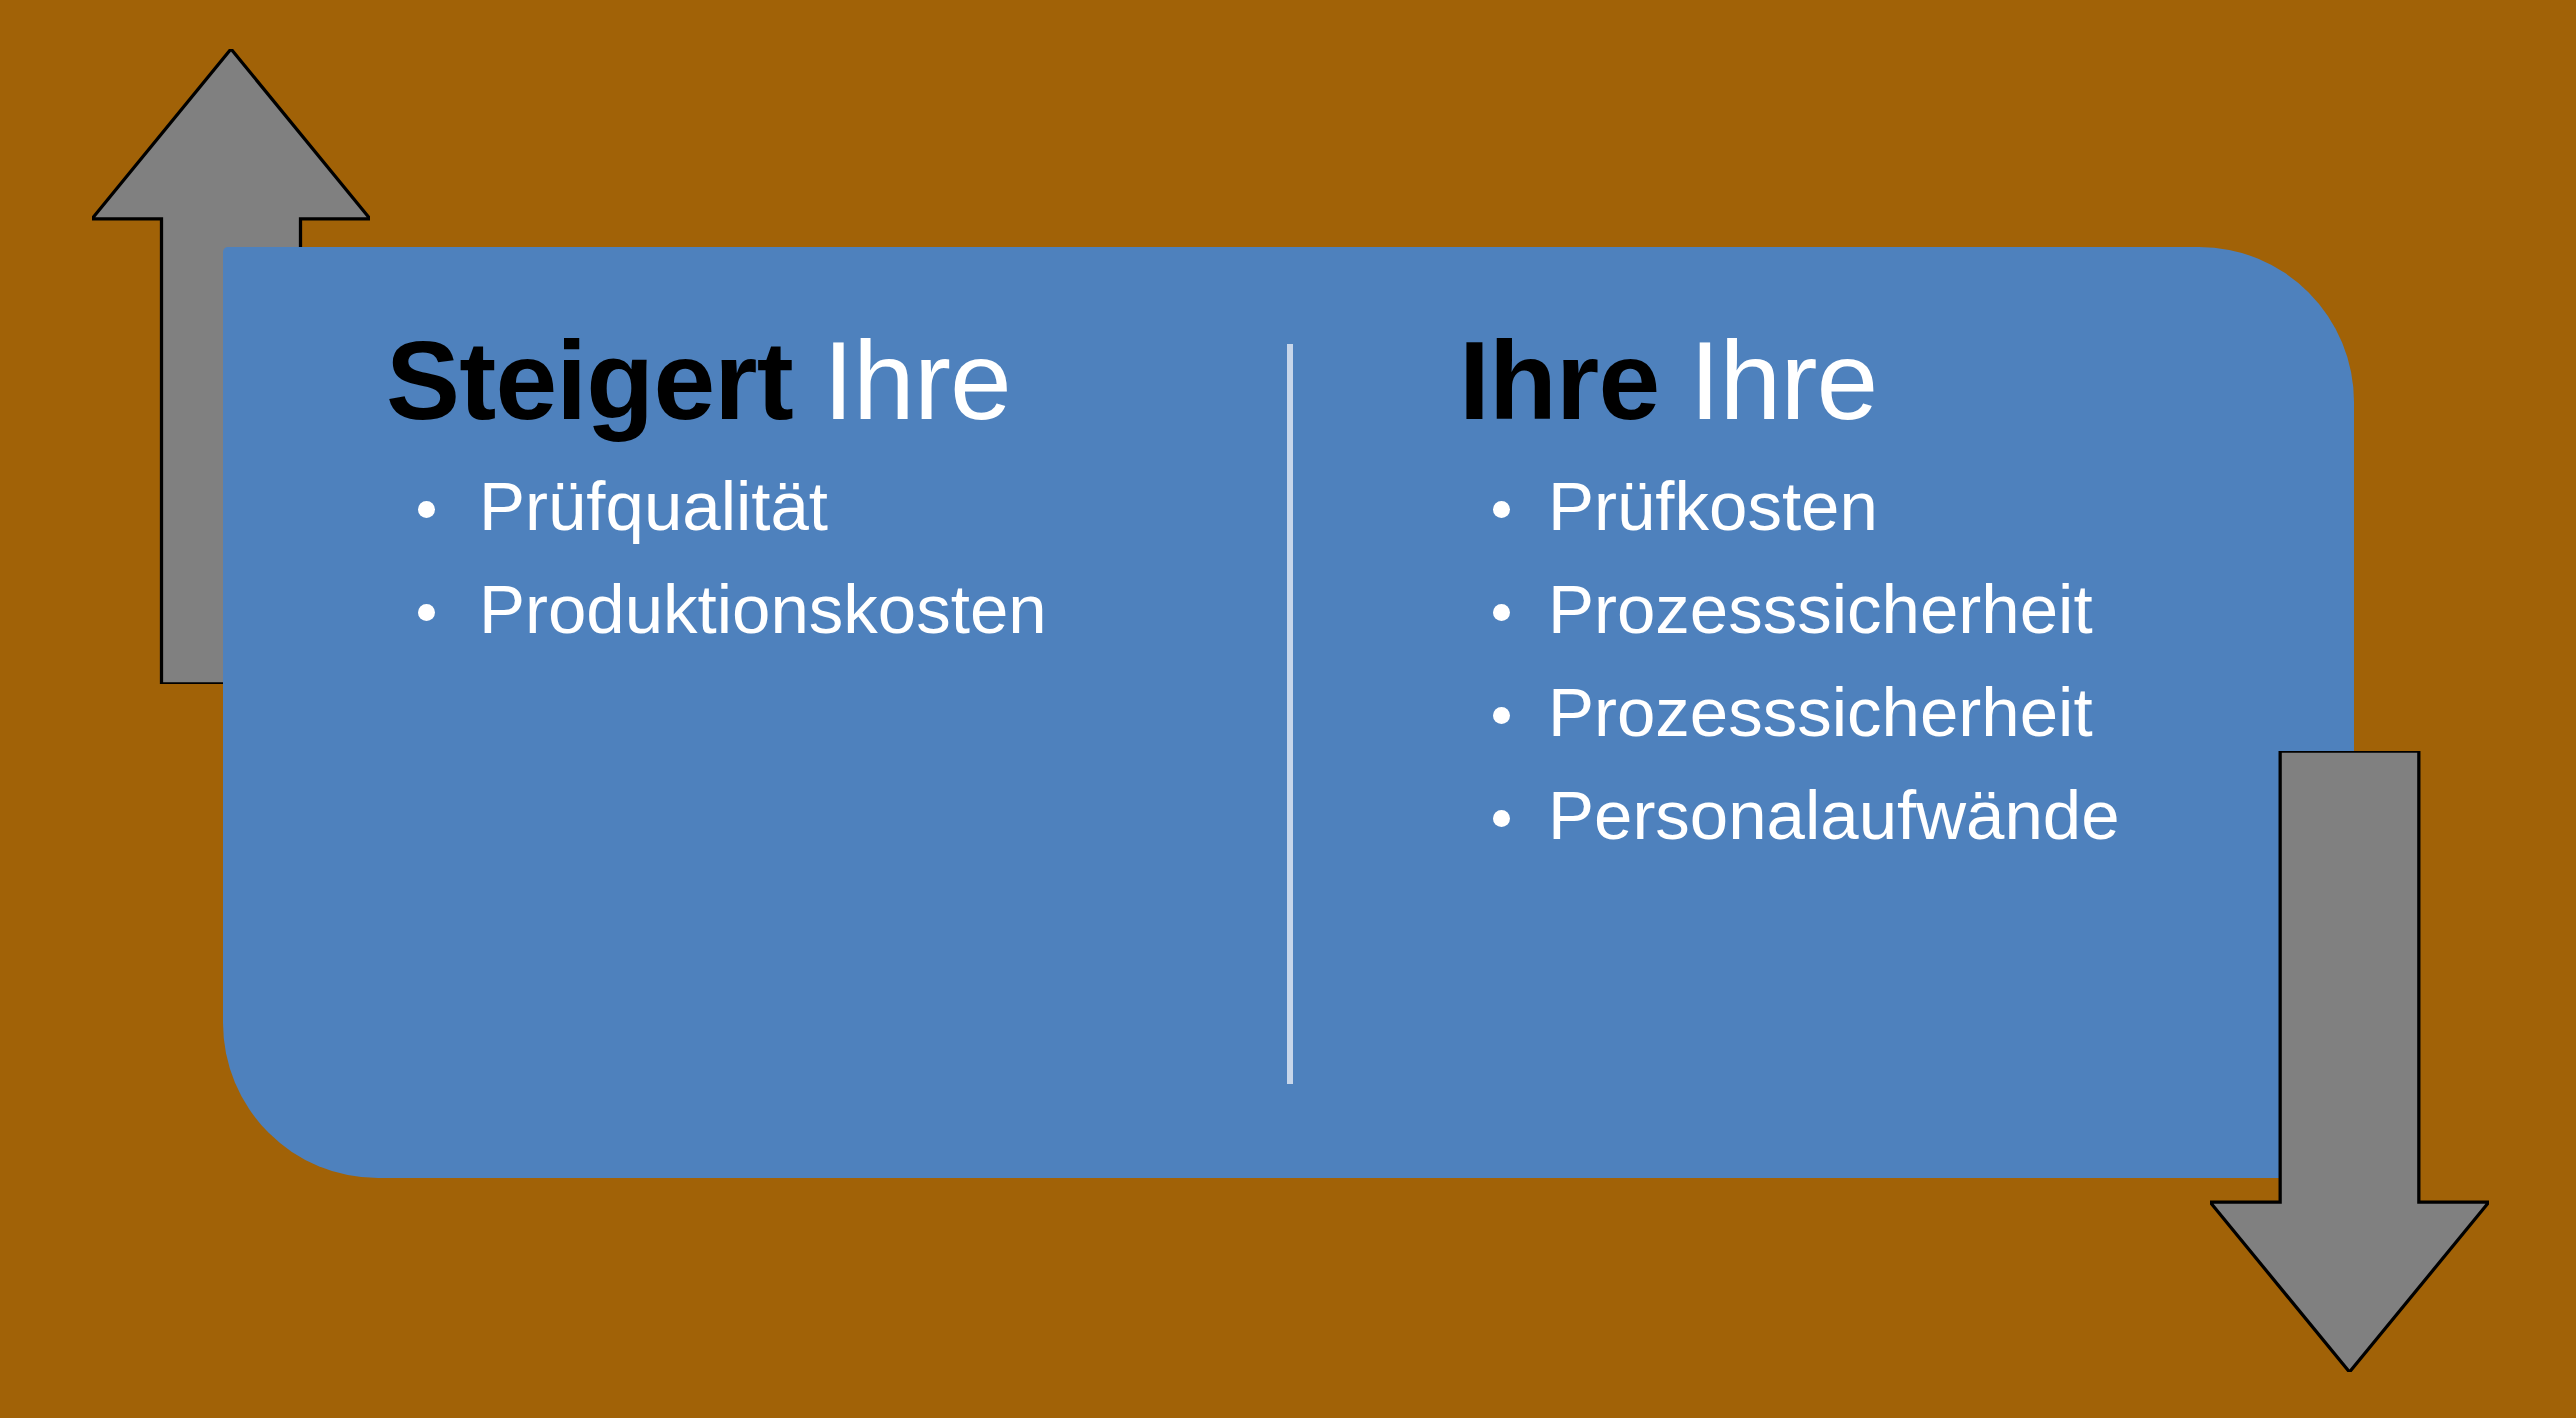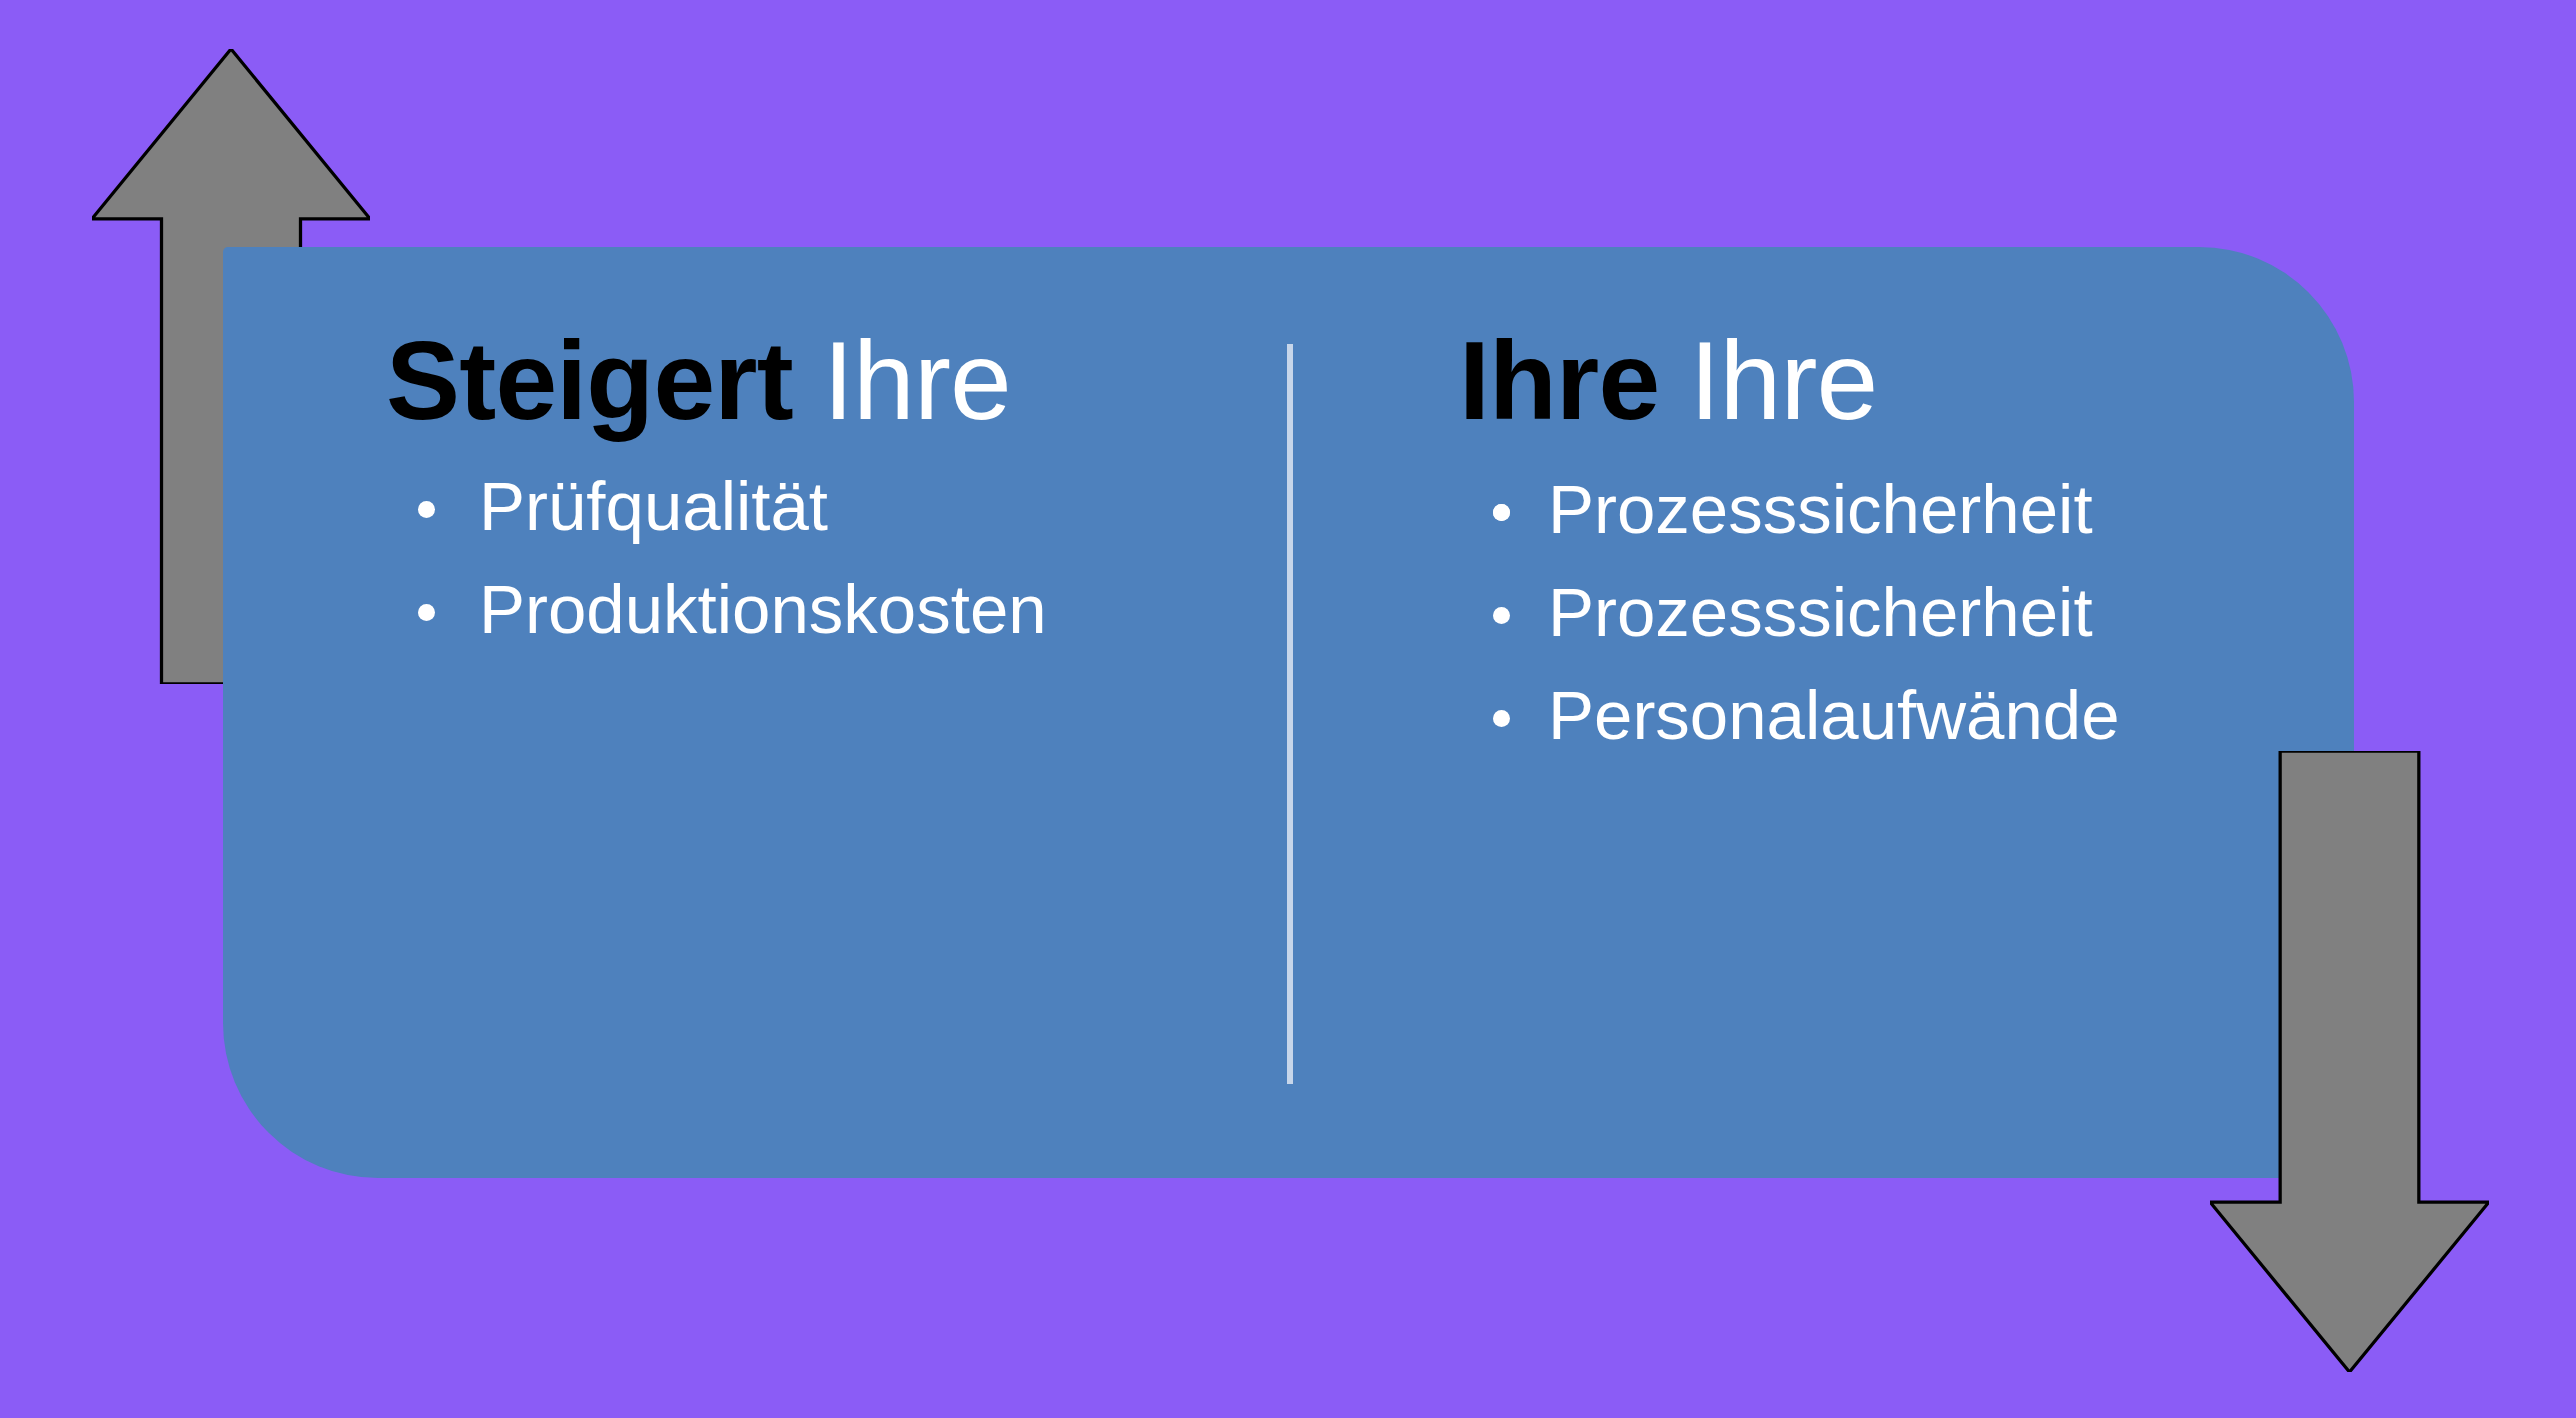--- a/index.html
+++ b/index.html
@@ -4,21 +4,21 @@
 <style>
   html, body {
     margin: 0;
     padding: 0;
     background: #000000;
   }
   #stage {
     position: relative;
     width: 2576px;
     height: 1418px;
-    background: #8b5cf6;
+    background: #a16207;
     overflow: hidden;
     font-family: "Liberation Sans", sans-serif;
   }
 
   
   .arrow-up {
     position: absolute;
     left: 92px;
     top: 49px;
     width: 278px;
@@ -121,21 +121,21 @@
     <div class="col-heading"><span class="kw">Steigert</span><span> Ihre</span></div>
     <ul class="bullets">
       <li><span class="dot"></span><span>Prüfqualität</span></li>
       <li><span class="dot"></span><span>Produktionskosten</span></li>
     </ul>
   </div>
 
   <div class="column right">
     <div class="col-heading"><span class="kw">Ihre</span><span> Ihre</span></div>
     <ul class="bullets">
-      <li><span class="dot"></span></li>
+      <li><span class="dot"></span><span>Prüfkosten</span></li>
       <li><span class="dot"></span><span>Prozesssicherheit</span></li>
       <li><span class="dot"></span><span>Prozesssicherheit</span></li>
       <li><span class="dot"></span><span>Personalaufwände</span></li>
     </ul>
   </div>
 
   <div class="arrow arrow-down">
     <svg viewBox="0 0 342 760" preserveAspectRatio="none">
       <polygon points="86,0 256,0 256,552 342,552 171,760 0,552 86,552" fill="#808080" stroke="#000000" stroke-width="4"></polygon>
     </svg>

